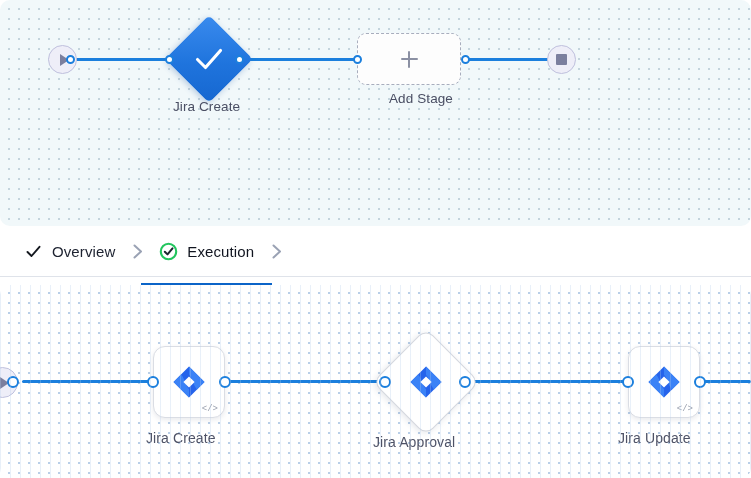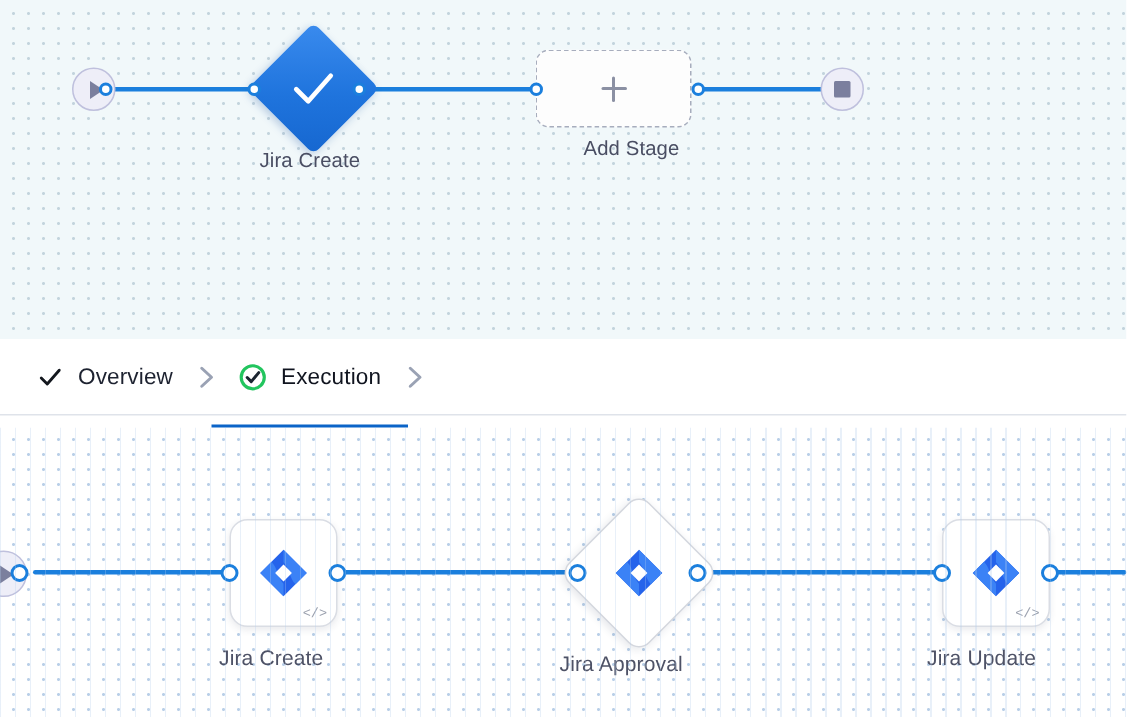--- a/index.html
+++ b/index.html
@@ -20,20 +20,21 @@
     height: 478px;
     overflow: hidden;
   }
 
   
   .canvas {
     position: absolute;
     left: 0;
     width: 751px;
     overflow: hidden;
+    border-radius: 10px;
   }
   .canvas-top {
     top: 0;
     height: 226px;
     background-color: #f1f8fa;
     background-image: radial-gradient(circle, #c3d4dd 0.9px, transparent 1px);
     background-size: 10px 10px;
     background-position: 4px 4px;
   }
   .canvas-bottom {

